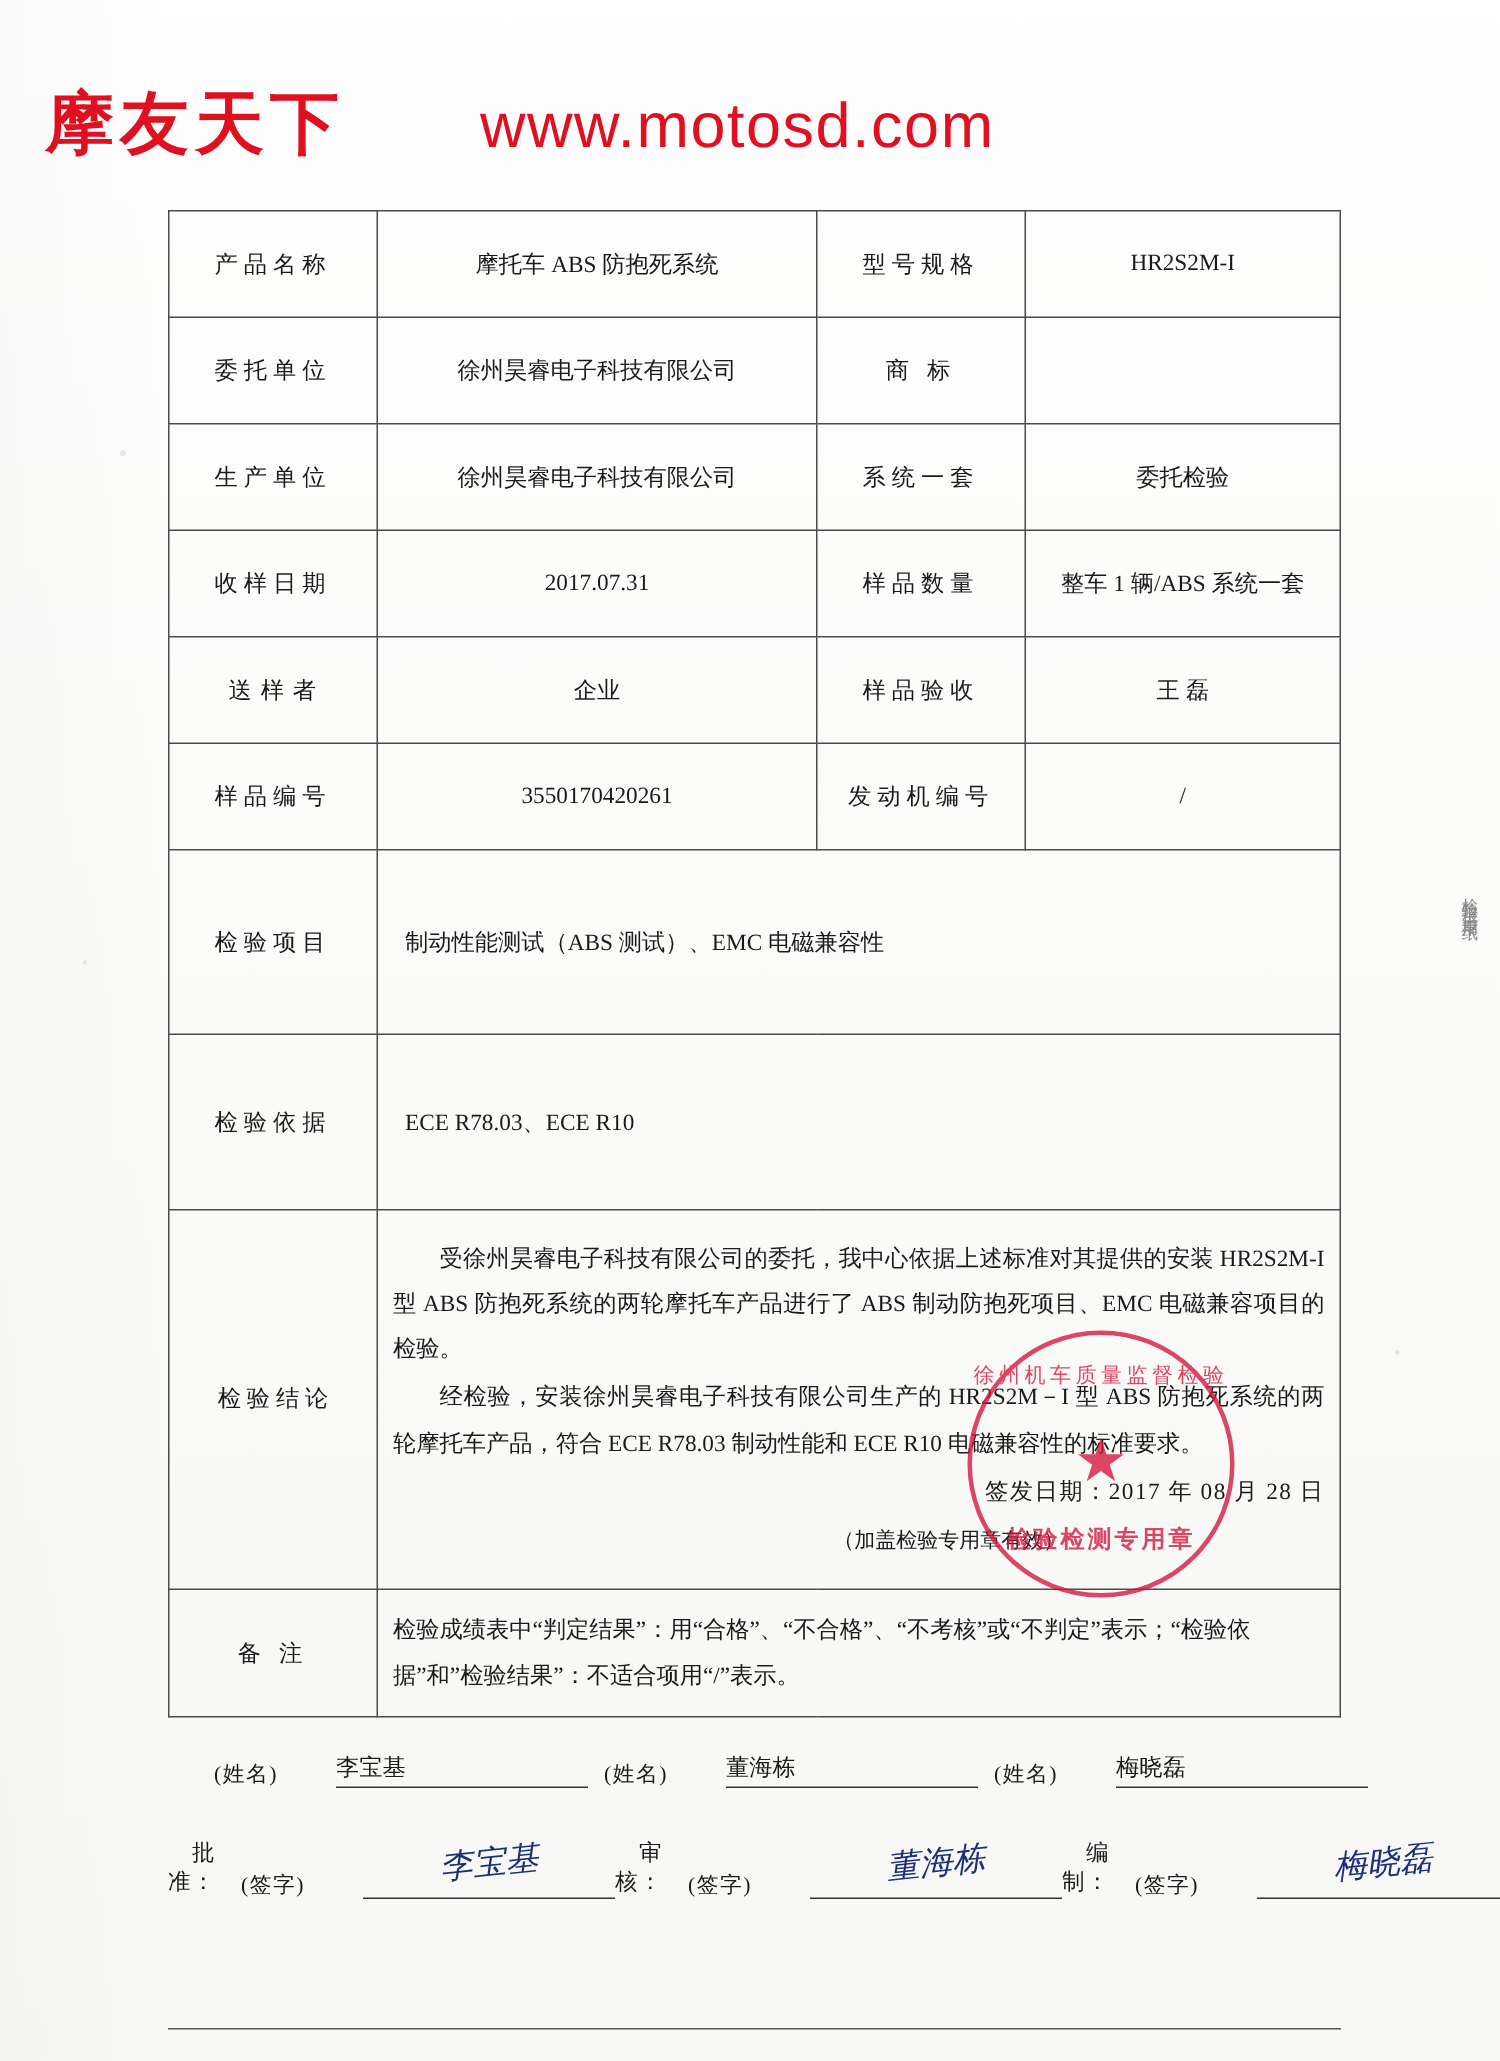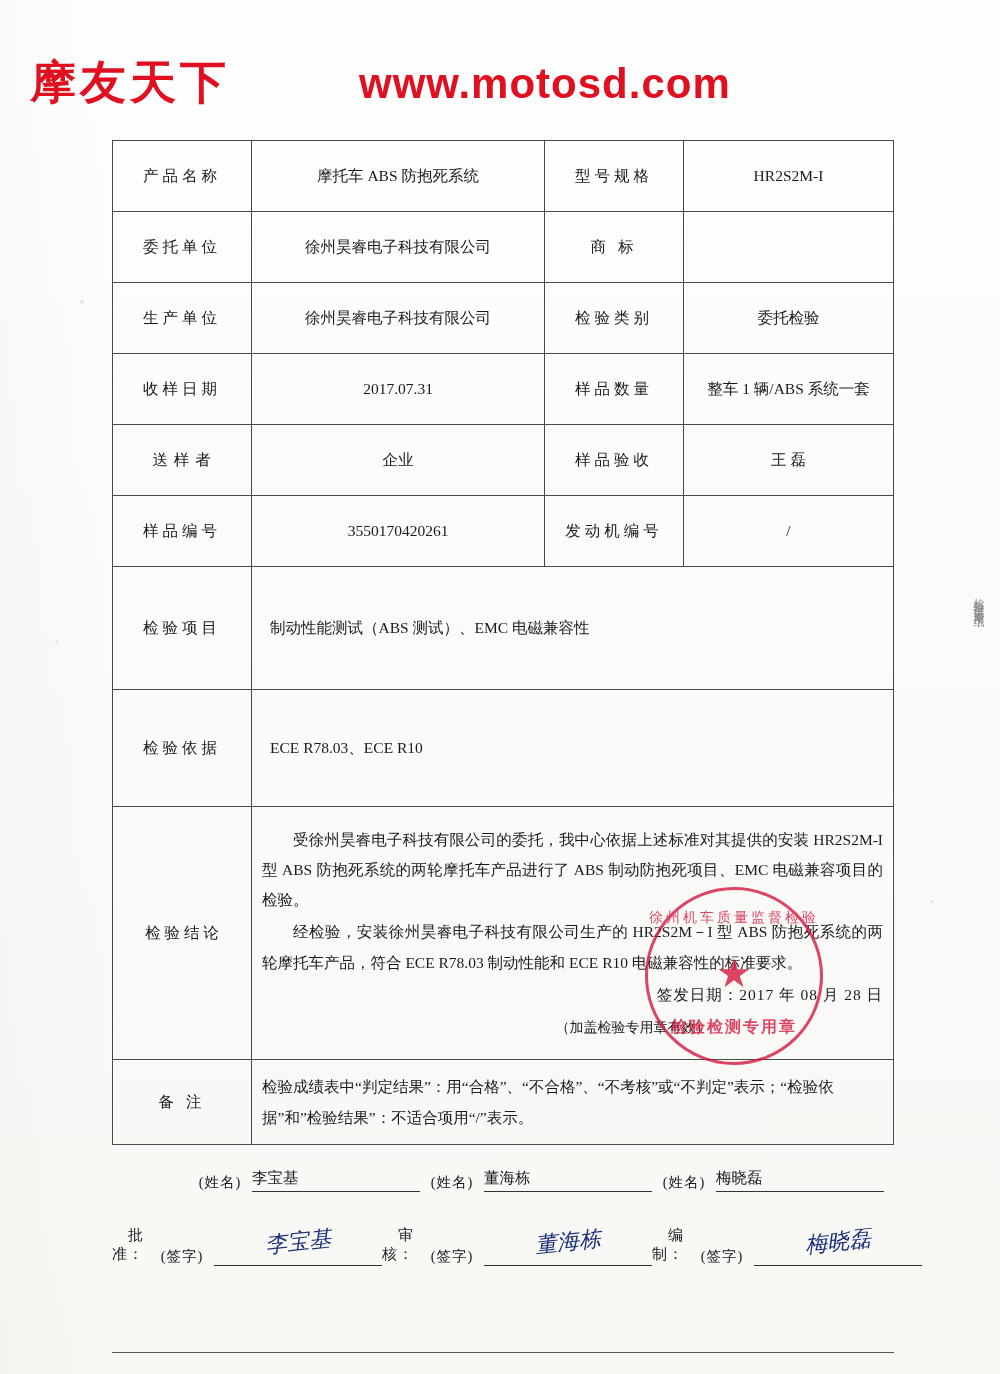--- a/index.html
+++ b/index.html
@@ -20,25 +20,24 @@
   .wm-left{
     position:absolute;left:30px;top:52px;
     font-size:46px;font-weight:bold;color:#e01020;
     letter-spacing:4px;
     z-index:6;
     font-family:"DejaVu Sans","Liberation Sans",sans-serif;
     text-shadow:1px 1px 0 #fff;
   }
   .wm-url{
     position:absolute;left:320px;top:60px;
-    font-size:42px;font-weight:bold;color:#e01020;
+    font-size:42px;font-weight:normal;color:#e01020;
     letter-spacing:1px;z-index:6;
     font-family:"Liberation Sans","DejaVu Sans",sans-serif;
     text-shadow:1px 1px 0 #fff;
-    margin-left:39px;
   }
   
   .doc-title{
     position:absolute;top:62px;left:0;width:1000px;
     text-align:center;
     font-size:30px;
     letter-spacing:3px;
     color:#2b2b2b;
     opacity:.62;
     z-index:2;
@@ -143,21 +142,21 @@
   .sig-block{
     position:absolute;
     top:1168px;left:112px;width:800px;
     z-index:3;
     font-size:15px;
   }
   .sig-row{
     display:flex;align-items:flex-end;
     margin-bottom:4px;
   }
-  .sig-group{display:flex;align-items:flex-end;}
+  .sig-group{display:flex;align-items:flex-end;gap:28px;}
   .paren{width:64px;text-align:center;letter-spacing:1px;font-size:14.5px;}
   .line{
     width:168px;border-bottom:1px solid #333;
     text-align:left;padding-bottom:2px;
     font-size:15.5px;
   }
   .role{
     width:70px;text-align:right;padding-right:6px;
     padding-bottom:2px;letter-spacing:1px;
   }
@@ -209,21 +208,21 @@
       </tr>
       <tr class="r-item">
         <td class="lbl">委托单位</td>
         <td class="val">徐州昊睿电子科技有限公司</td>
         <td class="lbl2 tight">商    标</td>
         <td class="val2"></td>
       </tr>
       <tr class="r-item">
         <td class="lbl">生产单位</td>
         <td class="val">徐州昊睿电子科技有限公司</td>
-        <td class="lbl2">检验类别</td>
+        <td class="lbl2">系统一套</td>
         <td class="val2">委托检验</td>
       </tr>
       <tr class="r-item">
         <td class="lbl">收样日期</td>
         <td class="val">2017.07.31</td>
         <td class="lbl2">样品数量</td>
         <td class="val2">整车 1 辆/ABS 系统一套</td>
       </tr>
       <tr class="r-item">
         <td class="lbl tight">送 样 者</td>

